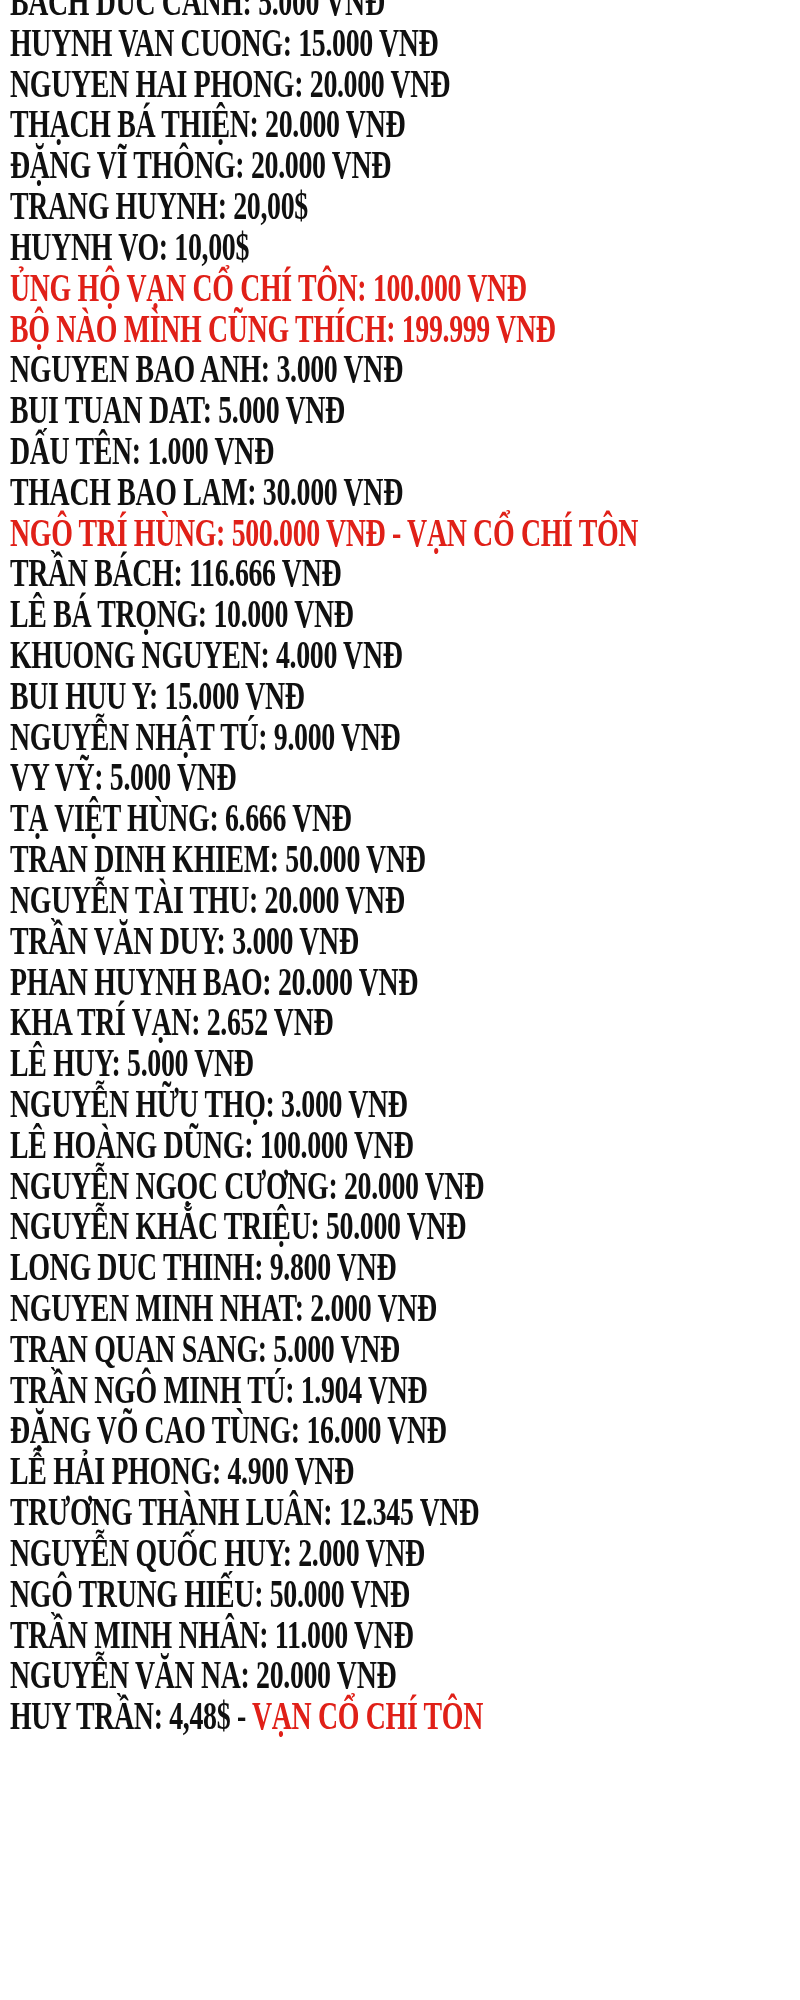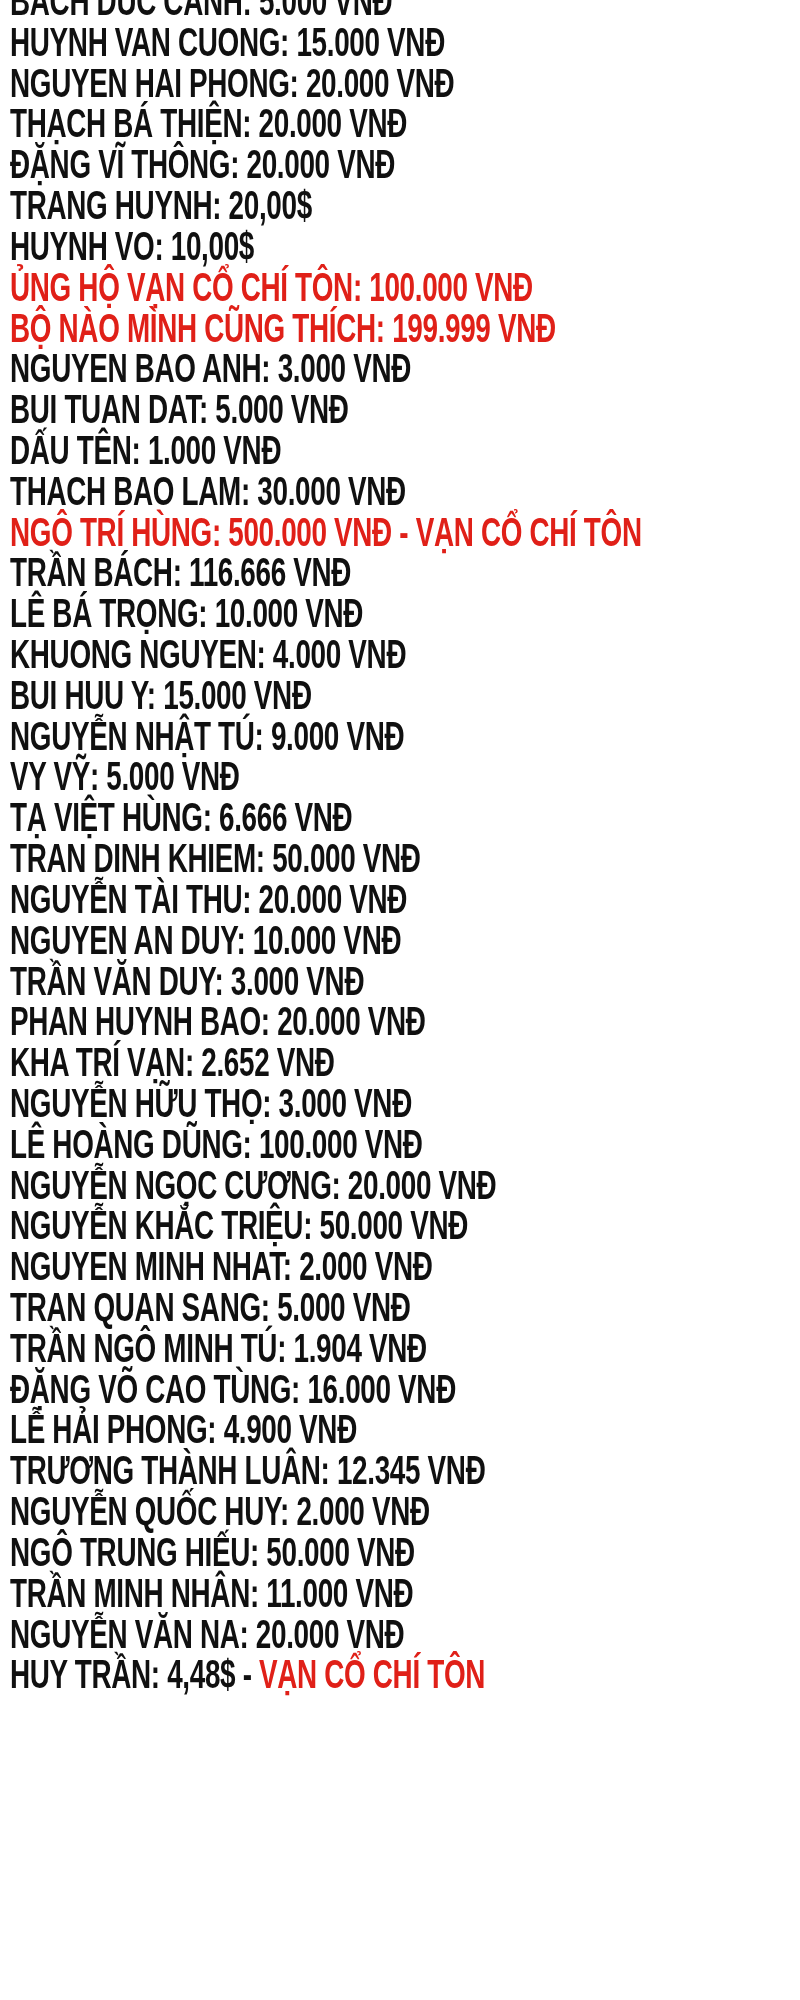--- a/index.html
+++ b/index.html
@@ -6,21 +6,21 @@
     margin: 0;
     padding: 0;
     background: #ffffff;
   }
   .page {
     position: relative;
     width: 800px;
     height: 2000px;
     overflow: hidden;
     background: #ffffff;
-    font-family: Liberation Sans, sans-serif;
+    font-family: Liberation Serif, serif;
   }
   .donor-list {
     position: absolute;
     top: -19px;
     left: 10px;
     right: 0;
   }
   .line {
     height: 40.82px;
     line-height: 40.82px;
@@ -56,28 +56,29 @@
       <div class="line"><span class="line-inner"><span style="color: rgb(224, 32, 24);">NGÔ TRÍ HÙNG: 500.000 VNĐ - VẠN CỔ CHÍ TÔN</span></span></div>
       <div class="line"><span class="line-inner"><span style="color: rgb(16, 16, 16);">TRẦN BÁCH: 116.666 VNĐ</span></span></div>
       <div class="line"><span class="line-inner"><span style="color: rgb(16, 16, 16);">LÊ BÁ TRỌNG: 10.000 VNĐ</span></span></div>
       <div class="line"><span class="line-inner"><span style="color: rgb(16, 16, 16);">KHUONG NGUYEN: 4.000 VNĐ</span></span></div>
       <div class="line"><span class="line-inner"><span style="color: rgb(16, 16, 16);">BUI HUU Y: 15.000 VNĐ</span></span></div>
       <div class="line"><span class="line-inner"><span style="color: rgb(16, 16, 16);">NGUYỄN NHẬT TÚ: 9.000 VNĐ</span></span></div>
       <div class="line"><span class="line-inner"><span style="color: rgb(16, 16, 16);">VY VỸ: 5.000 VNĐ</span></span></div>
       <div class="line"><span class="line-inner"><span style="color: rgb(16, 16, 16);">TẠ VIỆT HÙNG: 6.666 VNĐ</span></span></div>
       <div class="line"><span class="line-inner"><span style="color: rgb(16, 16, 16);">TRAN DINH KHIEM: 50.000 VNĐ</span></span></div>
       <div class="line"><span class="line-inner"><span style="color: rgb(16, 16, 16);">NGUYỄN TÀI THU: 20.000 VNĐ</span></span></div>
-      <div class="line"><span class="line-inner"><span style="color: rgb(16, 16, 16);">NGUYEN AN DUY: 10.000 VNĐ</span></span></div>
       <div class="line"><span class="line-inner"><span style="color: rgb(16, 16, 16);">TRẦN VĂN DUY: 3.000 VNĐ</span></span></div>
       <div class="line"><span class="line-inner"><span style="color: rgb(16, 16, 16);">PHAN HUYNH BAO: 20.000 VNĐ</span></span></div>
       <div class="line"><span class="line-inner"><span style="color: rgb(16, 16, 16);">KHA TRÍ VẠN: 2.652 VNĐ</span></span></div>
+      <div class="line"><span class="line-inner"><span style="color: rgb(16, 16, 16);">LÊ HUY: 5.000 VNĐ</span></span></div>
       <div class="line"><span class="line-inner"><span style="color: rgb(16, 16, 16);">NGUYỄN HỮU THỌ: 3.000 VNĐ</span></span></div>
       <div class="line"><span class="line-inner"><span style="color: rgb(16, 16, 16);">LÊ HOÀNG DŨNG: 100.000 VNĐ</span></span></div>
       <div class="line"><span class="line-inner"><span style="color: rgb(16, 16, 16);">NGUYỄN NGỌC CƯƠNG: 20.000 VNĐ</span></span></div>
       <div class="line"><span class="line-inner"><span style="color: rgb(16, 16, 16);">NGUYỄN KHẮC TRIỆU: 50.000 VNĐ</span></span></div>
+      <div class="line"><span class="line-inner"><span style="color: rgb(16, 16, 16);">LONG DUC THINH: 9.800 VNĐ</span></span></div>
       <div class="line"><span class="line-inner"><span style="color: rgb(16, 16, 16);">NGUYEN MINH NHAT: 2.000 VNĐ</span></span></div>
       <div class="line"><span class="line-inner"><span style="color: rgb(16, 16, 16);">TRAN QUAN SANG: 5.000 VNĐ</span></span></div>
       <div class="line"><span class="line-inner"><span style="color: rgb(16, 16, 16);">TRẦN NGÔ MINH TÚ: 1.904 VNĐ</span></span></div>
       <div class="line"><span class="line-inner"><span style="color: rgb(16, 16, 16);">ĐẶNG VÕ CAO TÙNG: 16.000 VNĐ</span></span></div>
       <div class="line"><span class="line-inner"><span style="color: rgb(16, 16, 16);">LỄ HẢI PHONG: 4.900 VNĐ</span></span></div>
       <div class="line"><span class="line-inner"><span style="color: rgb(16, 16, 16);">TRƯƠNG THÀNH LUÂN: 12.345 VNĐ</span></span></div>
       <div class="line"><span class="line-inner"><span style="color: rgb(16, 16, 16);">NGUYỄN QUỐC HUY: 2.000 VNĐ</span></span></div>
       <div class="line"><span class="line-inner"><span style="color: rgb(16, 16, 16);">NGÔ TRUNG HIẾU: 50.000 VNĐ</span></span></div>
       <div class="line"><span class="line-inner"><span style="color: rgb(16, 16, 16);">TRẦN MINH NHÂN: 11.000 VNĐ</span></span></div>
       <div class="line"><span class="line-inner"><span style="color: rgb(16, 16, 16);">NGUYỄN VĂN NA: 20.000 VNĐ</span></span></div>

